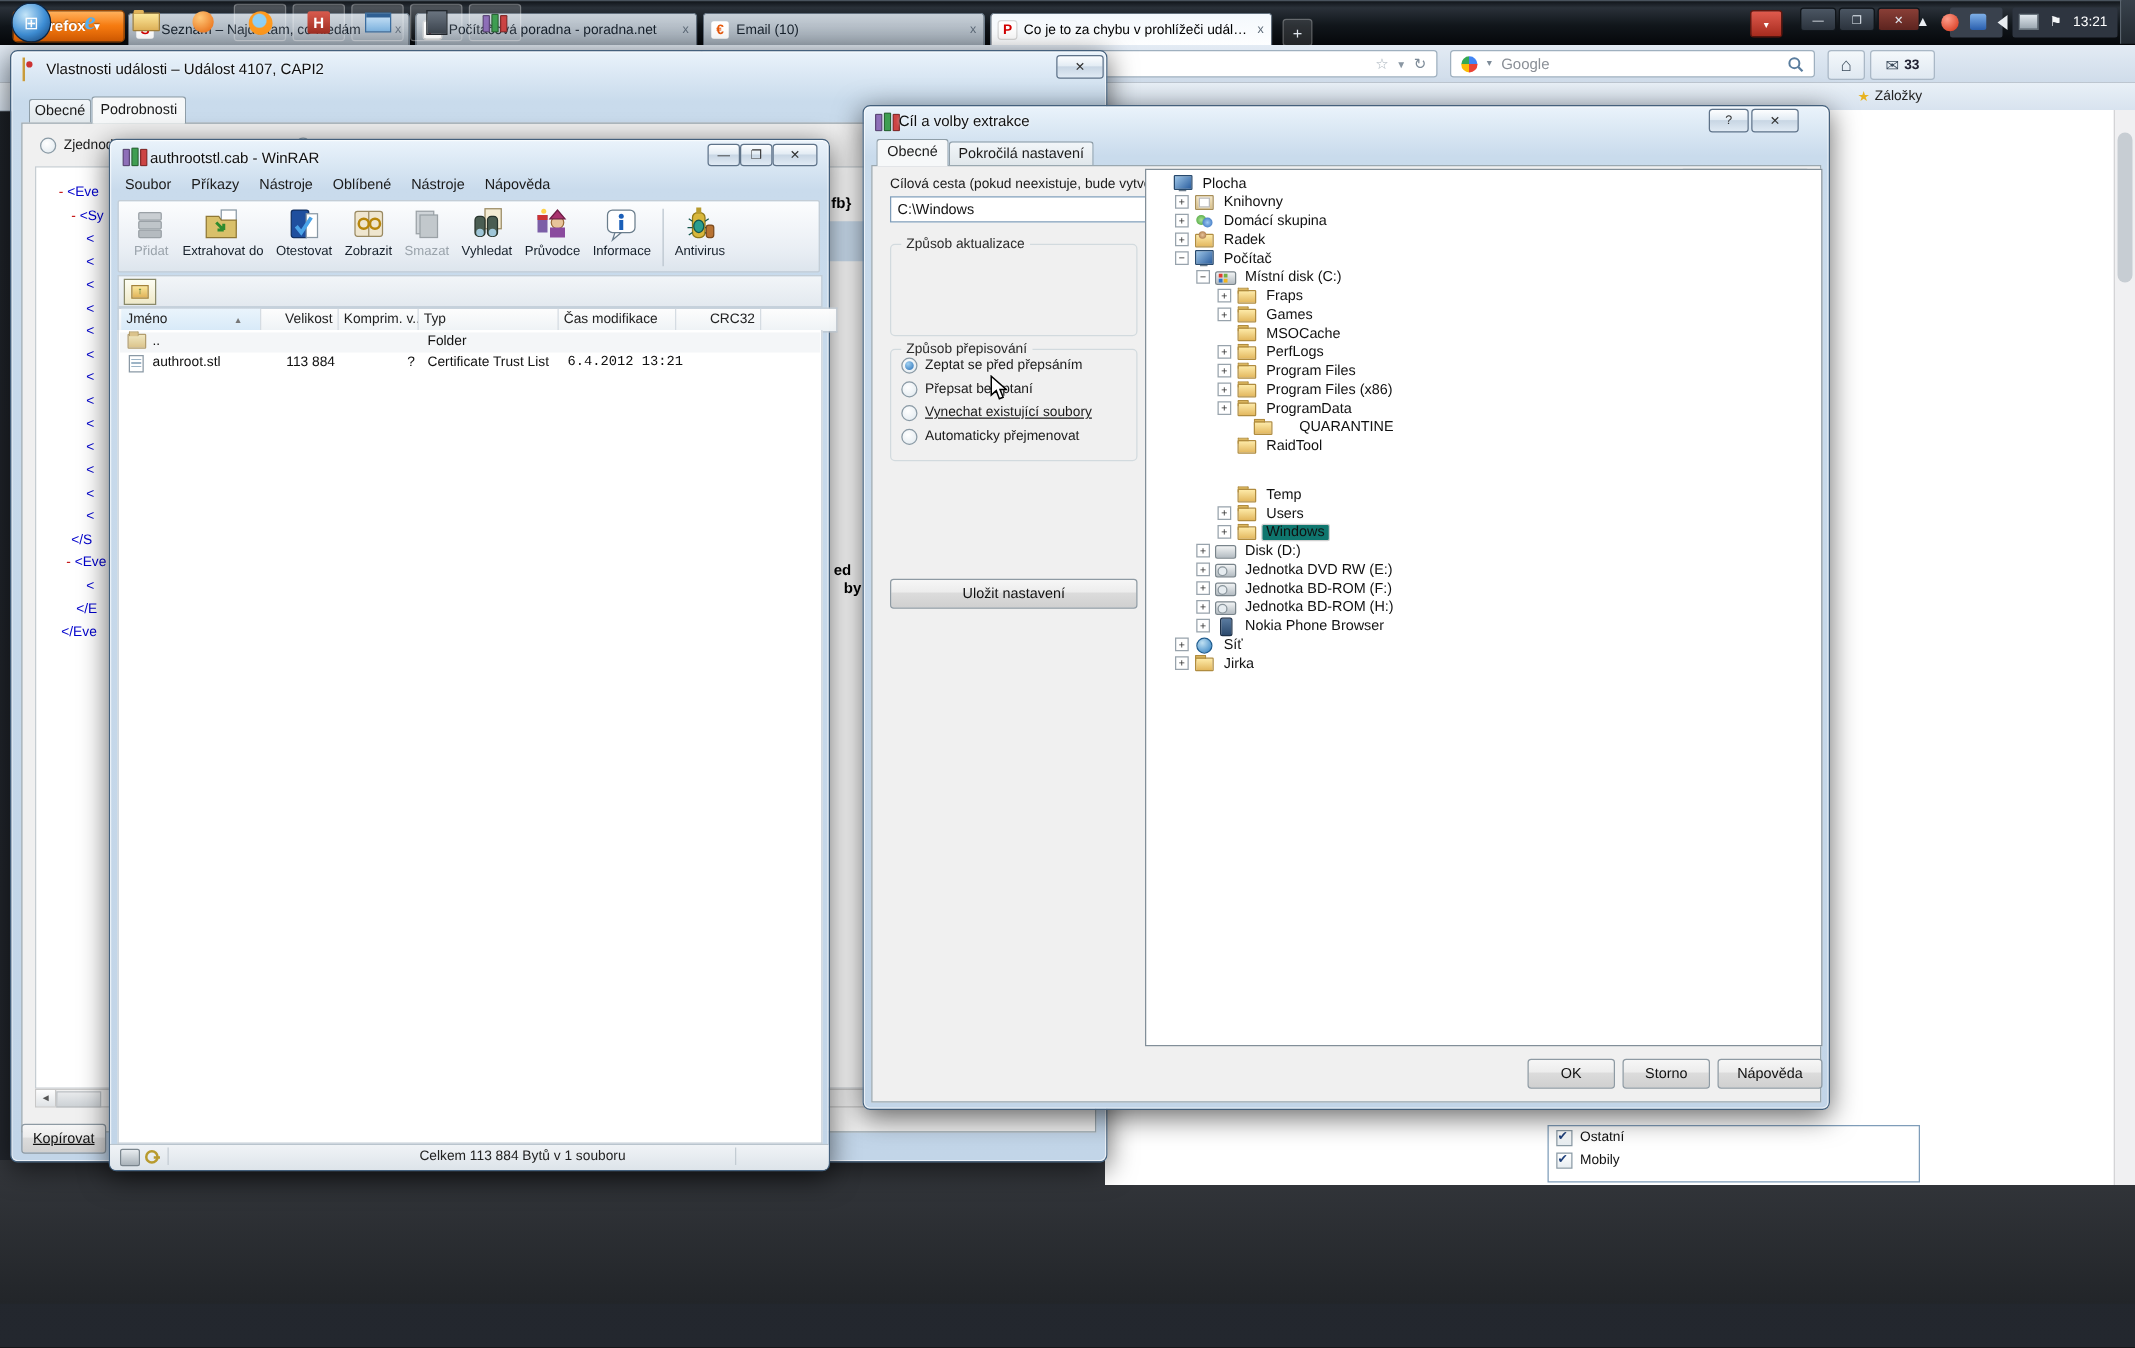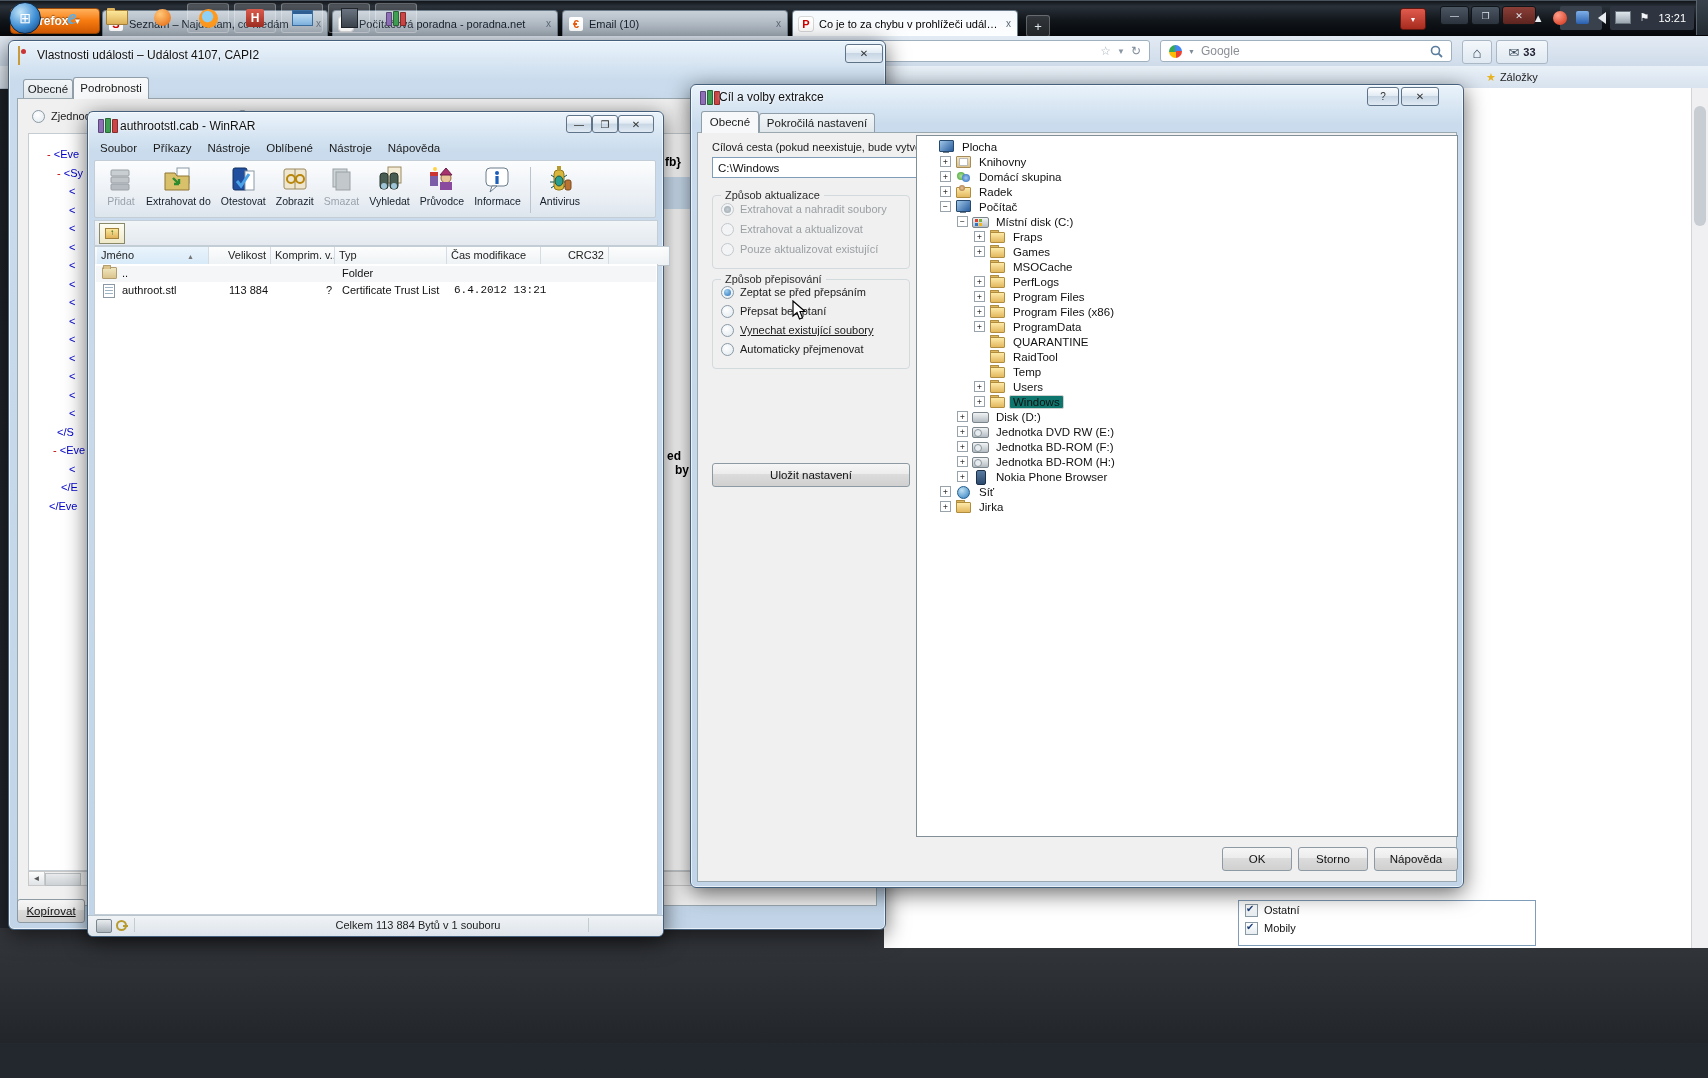--- a/index.html
+++ b/index.html
@@ -607,37 +607,20 @@
       <span class="abs lblsm" style="left:14px;top:8px;">Cílová cesta (pokud neexistuje, bude vytvořena)</span>
       <div class="combo" style="left:14px;top:24px;width:542px;height:21px;">
         <span>C:\Windows</span>
         <span class="comboarrow">▼</span>
       </div>
       <div class="btn abs" style="left:646px;top:2px;width:102px;height:21px;">Ukázat</div>
       <div class="btn abs" style="left:646px;top:27px;width:102px;height:21px;">Nová složka</div>
 
       <div class="grp" style="left:14px;top:62px;width:196px;height:72px;">
         <span class="grp-title">Způsob aktualizace</span>
-        <div>
-
-            <div class="optrow" style="position:relative;left:0;margin:6px 0 0 8px;">
-              <span class="radio sel dis"></span>
-              <span class="dis">Extrahovat a nahradit soubory</span>
-            </div>
-
-            <div class="optrow" style="position:relative;left:0;margin:6px 0 0 8px;">
-              <span class="radio dis"></span>
-              <span class="dis">Extrahovat a aktualizovat</span>
-            </div>
-
-            <div class="optrow" style="position:relative;left:0;margin:6px 0 0 8px;">
-              <span class="radio dis"></span>
-              <span class="dis">Pouze aktualizovat existující</span>
-            </div>
-          </div>
       </div>
 
       <div class="grp" style="left:14px;top:146px;width:196px;height:88px;">
         <span class="grp-title">Způsob přepisování</span>
         <div>
 
             <div class="optrow" style="position:relative;left:0;margin:5px 0 0 8px;">
               <span class="radio sel"></span>
               <span>Zeptat se před přepsáním</span>
             </div>
@@ -736,33 +719,33 @@
               <span class="ti ti-folder"></span>
               <span class="tlabel">Program Files (x86)</span>
             </div>
 
             <div class="trow" style="padding-left: 55px;">
               <span class="exp">+</span>
               <span class="ti ti-folder"></span>
               <span class="tlabel">ProgramData</span>
             </div>
 
+            <div class="trow" style="padding-left: 55px; justify-content: space-between;">
+              <span class="exp"></span>
+              <span class="ti ti-folder"></span>
+              <span class="tlabel">QUARANTINE</span>
+            </div>
+
             <div class="trow" style="padding-left: 55px;">
               <span class="exp"></span>
               <span class="ti ti-folder"></span>
-              <span class="tlabel">QUARANTINE</span>
-            </div>
-
-            <div class="trow" style="padding-left: 55px;">
-              <span class="exp"></span>
-              <span class="ti ti-folder"></span>
               <span class="tlabel">RaidTool</span>
             </div>
 
-            <div class="trow" style="padding-left: 55px;">
+            <div class="trow" style="padding-left: 55px; margin-top: 24px;">
               <span class="exp"></span>
               <span class="ti ti-folder"></span>
               <span class="tlabel">Temp</span>
             </div>
 
             <div class="trow" style="padding-left: 55px;">
               <span class="exp">+</span>
               <span class="ti ti-folder"></span>
               <span class="tlabel">Users</span>
             </div>

